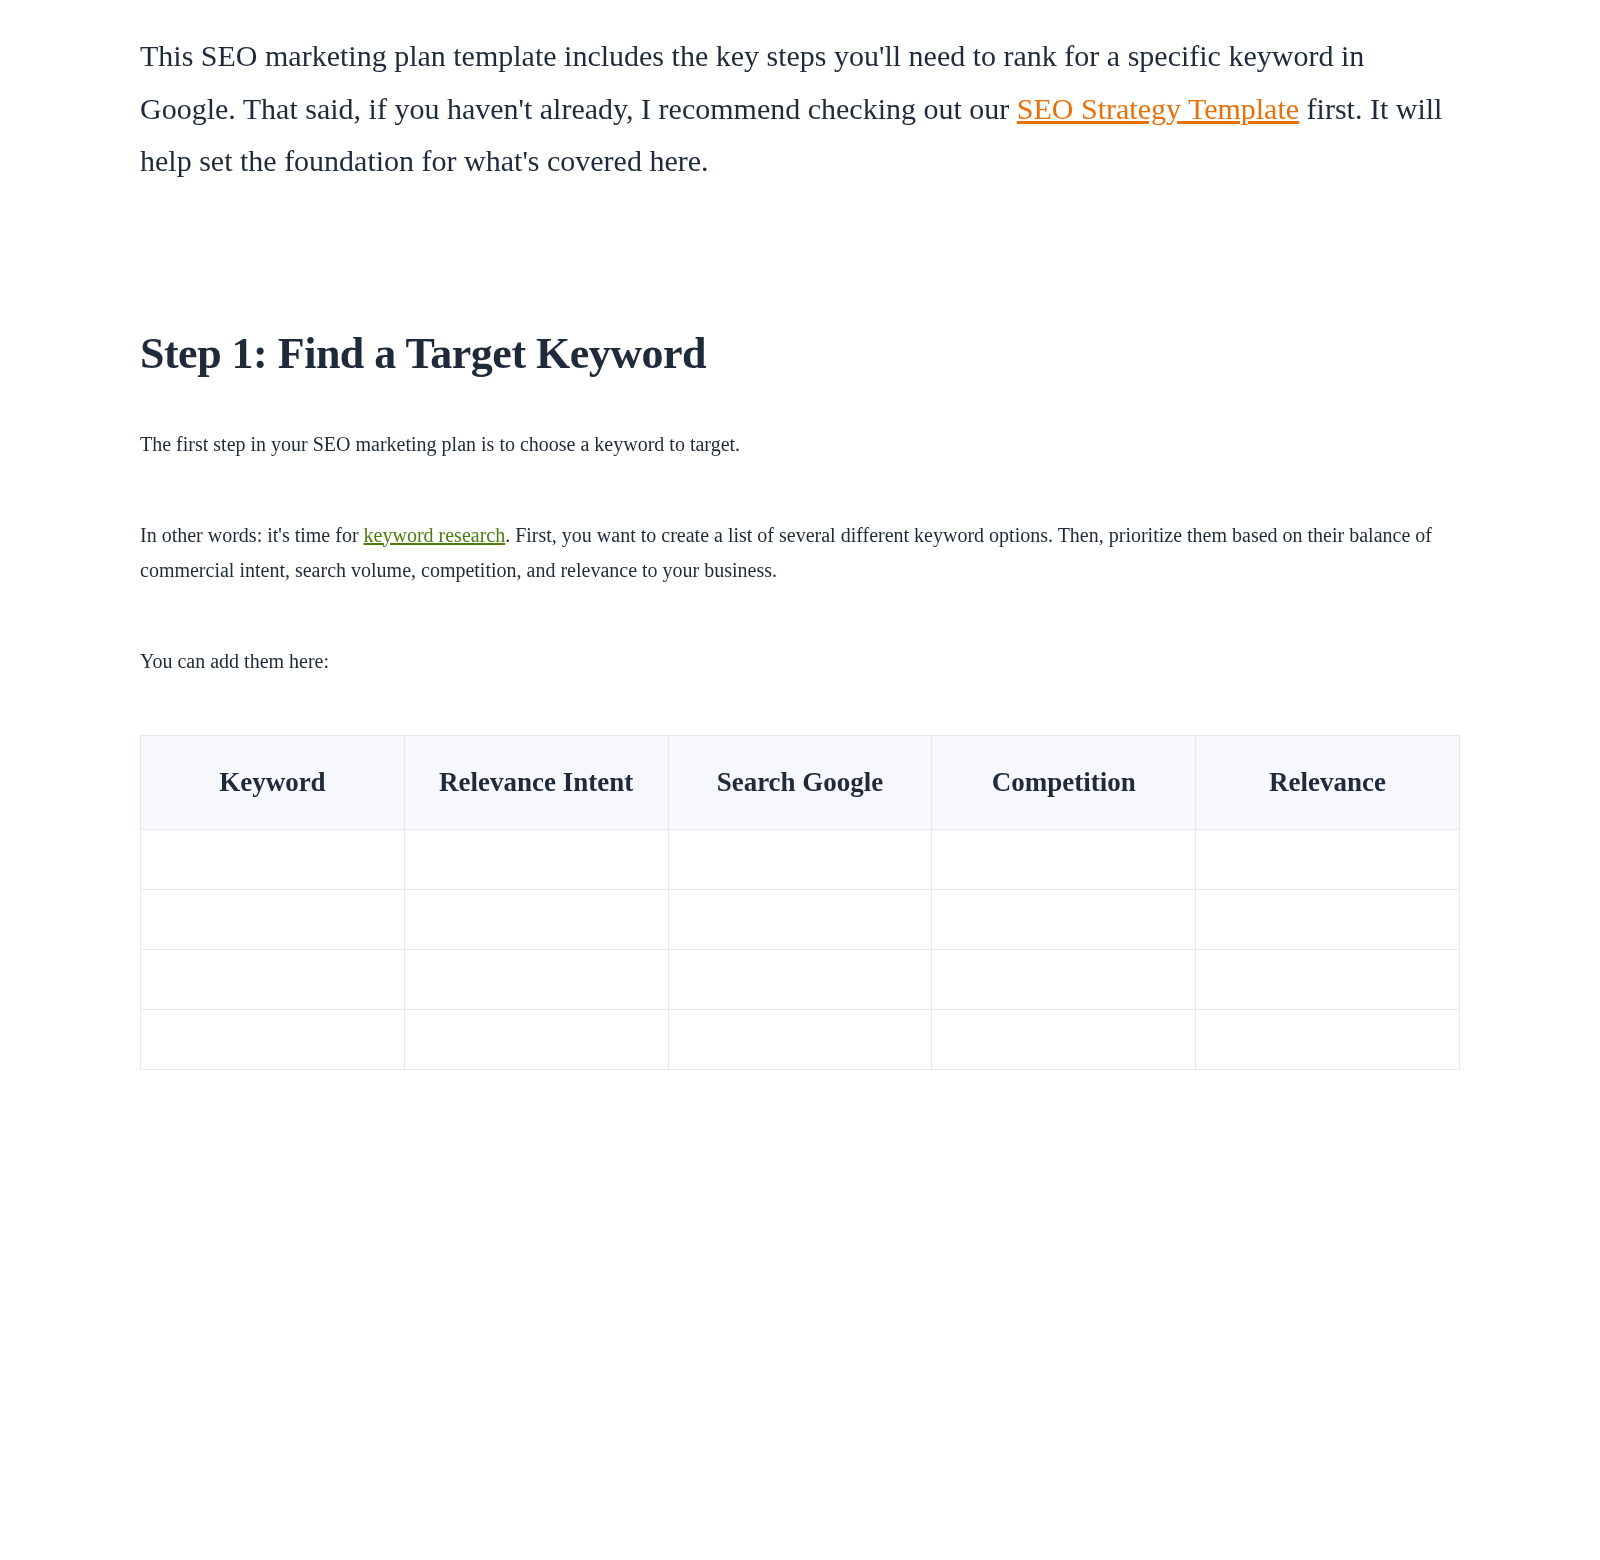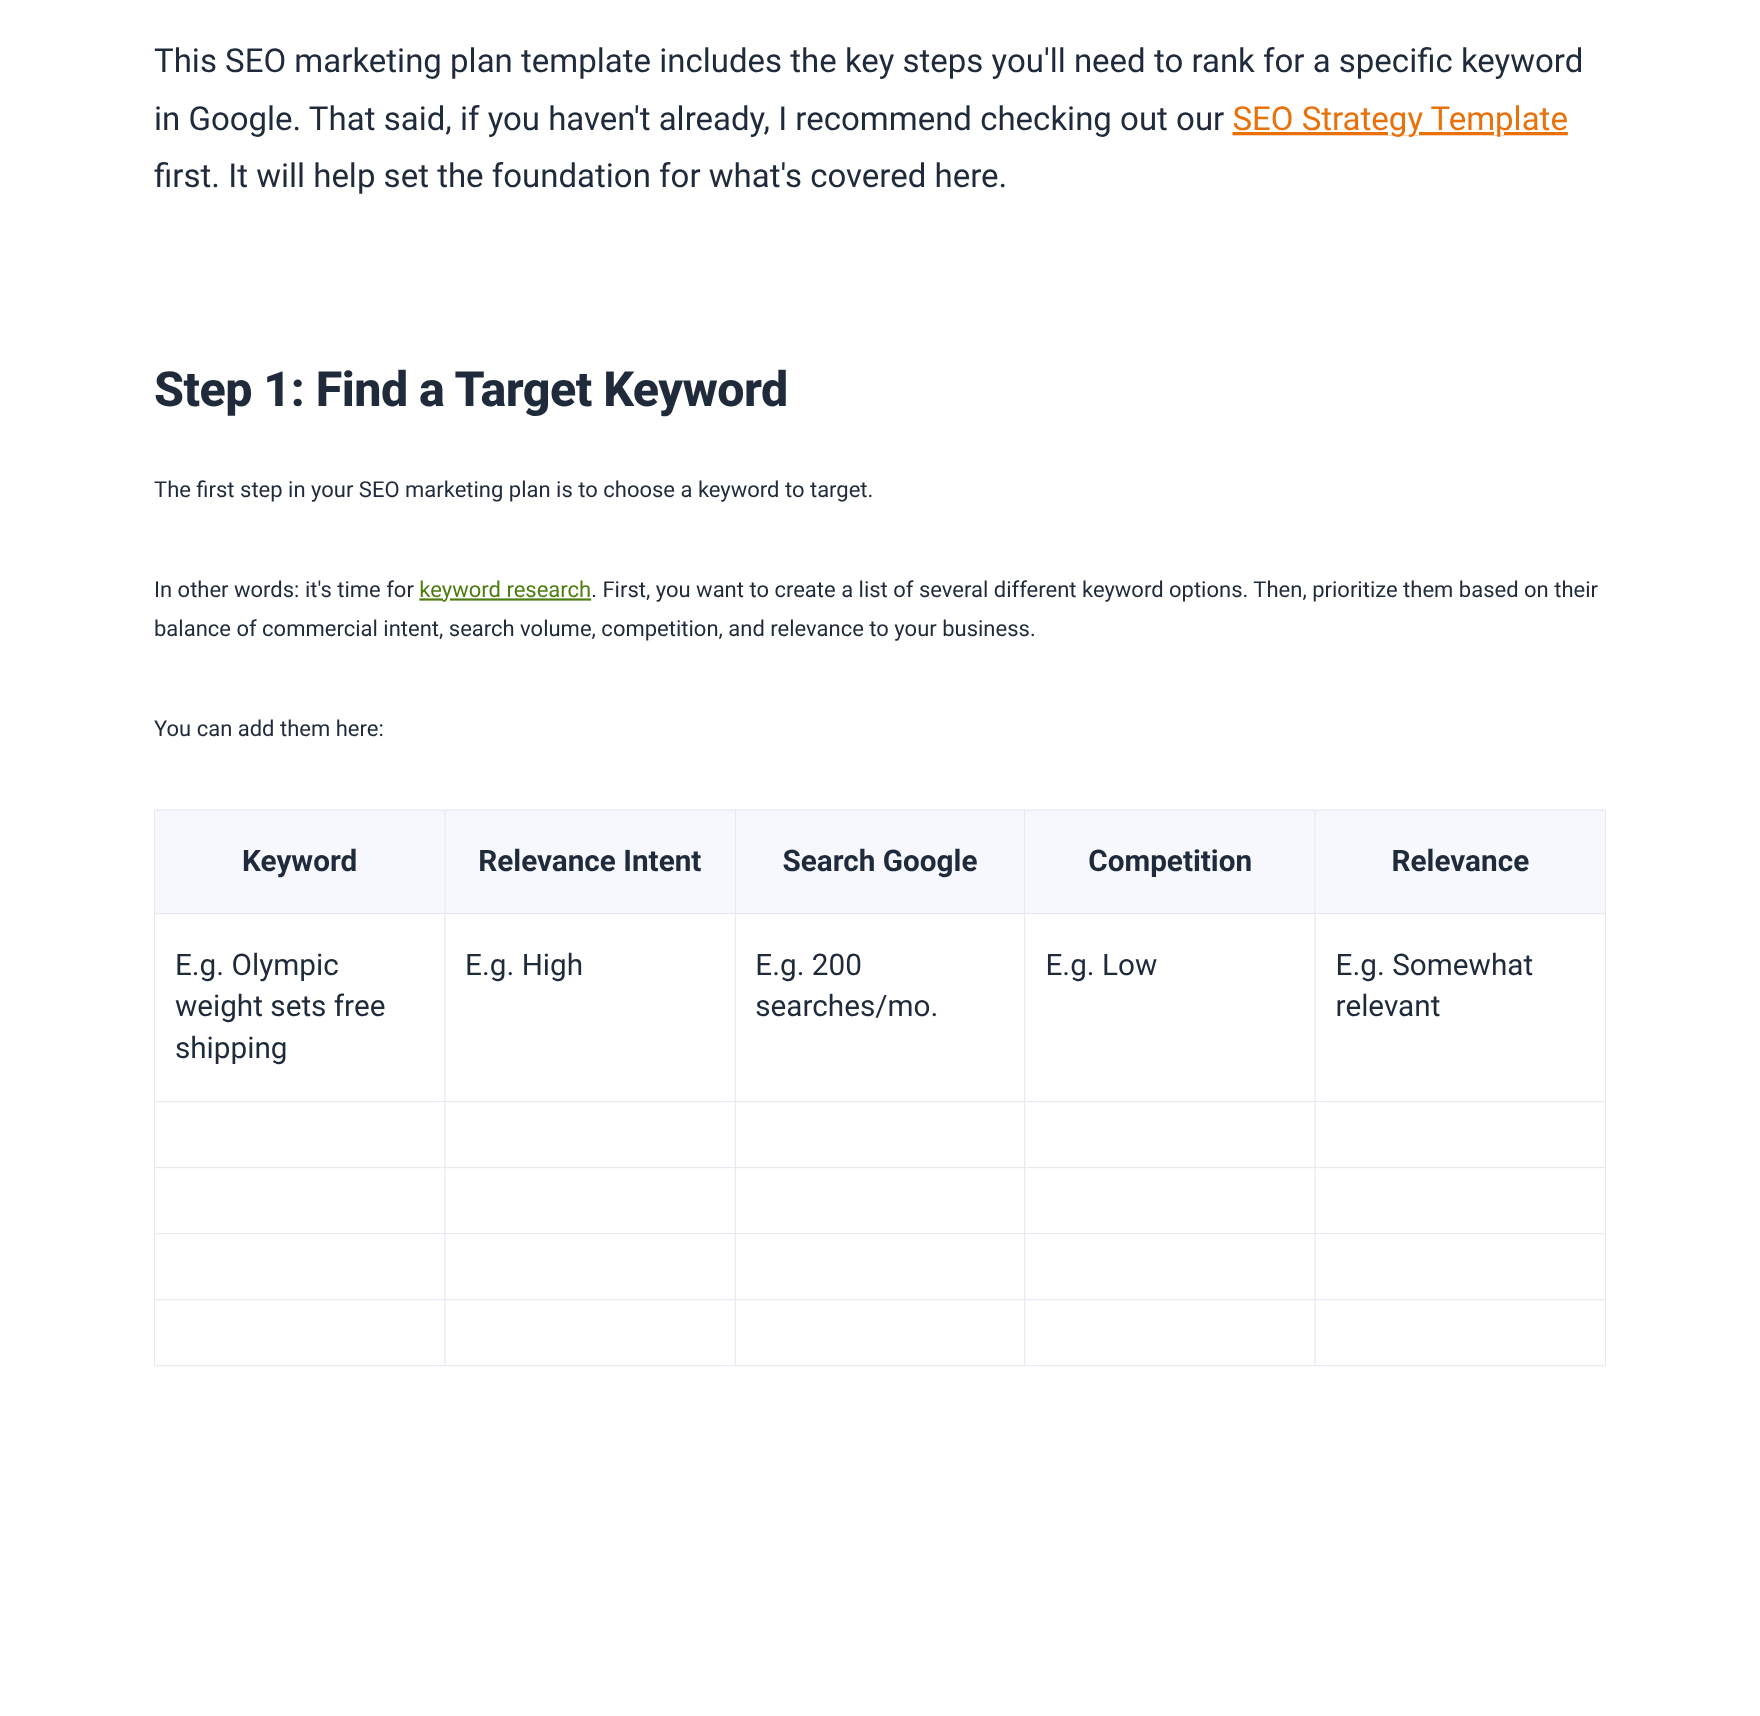--- a/index.html
+++ b/index.html
@@ -1,18 +1,19 @@
 <!DOCTYPE html>
 <html><head>
   <meta charset="utf-8">
   <style>
     * {
       margin: 0;
       padding: 0;
       box-sizing: border-box;
+      font-family: Liberation Serif, serif;
     }
     body {
       font-family: -apple-system, BlinkMacSystemFont, "Segoe UI", Roboto, "Helvetica Neue", Arial, sans-serif;
       background: #ffffff;
       color: #1f2a3a;
       width: 1600px;
       padding: 30px 140px 60px 140px;
     }
     .intro-text {
       font-size: 30px;
@@ -91,27 +92,20 @@
       <tr>
         <th>Keyword</th>
         <th>Relevance Intent</th>
         <th>Search Google</th>
         <th>Competition</th>
         <th>Relevance</th>
       </tr>
     </thead>
     <tbody>
       <tr>
-        <td>E.g. Olympic weight sets free shipping</td>
-        <td>E.g. High</td>
-        <td>E.g. 200 searches/mo.</td>
-        <td>E.g. Low</td>
-        <td>E.g. Somewhat relevant</td>
-      </tr>
-      <tr>
         <td class="empty"></td>
         <td class="empty"></td>
         <td class="empty"></td>
         <td class="empty"></td>
         <td class="empty"></td>
       </tr>
       <tr>
         <td class="empty"></td>
         <td class="empty"></td>
         <td class="empty"></td>

